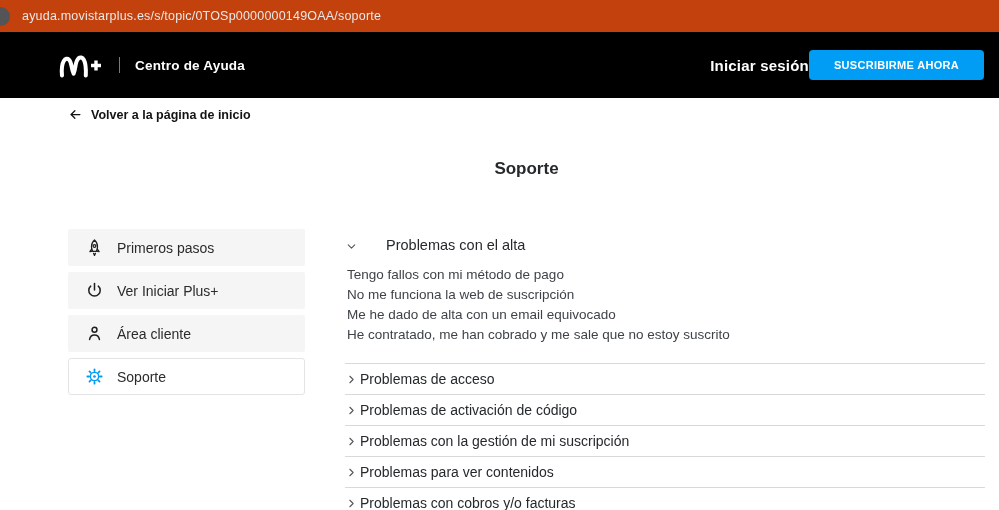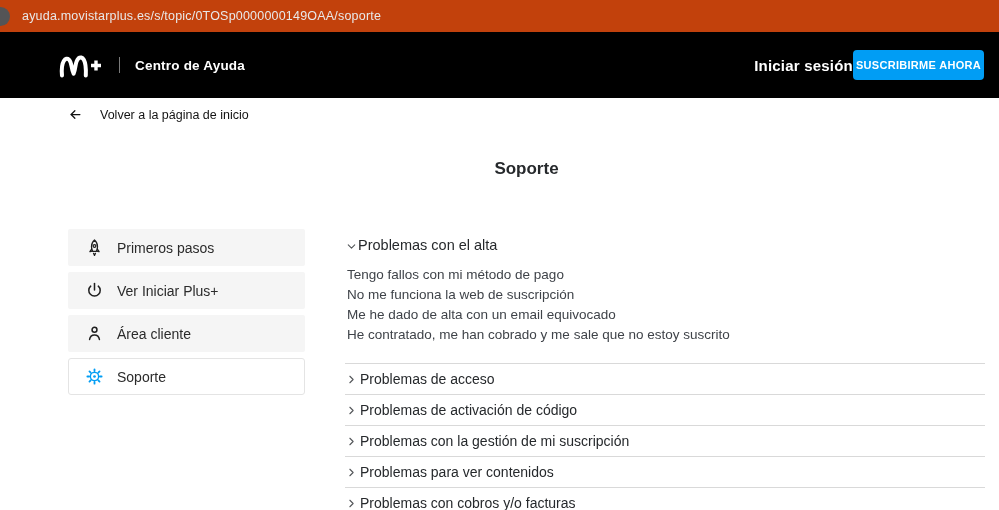--- a/index.html
+++ b/index.html
@@ -17,47 +17,47 @@
   .app-header { height:66px; background:#000; display:flex; align-items:center;
     padding:0 15px 0 58px; }
   .logo { display:flex; align-items:center; }
   .logo svg { display:block; }
   .brand-divider { width:1px; height:16px; background:#7a7a7a; margin:0 15px 0 17px; }
   .brand-title { color:#fff; font-weight:bold; font-size:13.5px; letter-spacing:.2px; }
   .header-spacer { flex:1; }
   .login-link { color:#fff; font-size:15px; font-weight:bold; 
     cursor:pointer; letter-spacing:.2px; }
   .subscribe-btn { background:#019df4; color:#fff; font-weight:bold; font-size:11px;
-    border:none; border-radius:4px; height:30px; padding:0 3px; cursor:pointer;
+    border:none; border-radius:4px; height:30px; padding:0 25px; cursor:pointer;
     letter-spacing:.3px; font-family:"Liberation Sans", sans-serif; }
 
   
   .content { padding:9px 14px 0 68px; }
-  .back-link { display:inline-flex; align-items:center; gap:17px; font-size:12.5px;
-    font-weight:normal; color:#131313; cursor:pointer; }
+  .back-link { display:inline-flex; align-items:center; gap:8px; font-size:12.5px;
+    font-weight:bold; color:#131313; cursor:pointer; }
   .back-link svg { display:block; }
   .page-title { text-align:center; font-size:17px; font-weight:bold; color:#26292c;
     margin-top:33px; }
 
   .main { display:flex; margin-top:50px; }
 
   
   .sidebar { width:237px; margin-right:40px; flex:none; }
   .side-item { height:37px; margin-bottom:6px; background:#f5f5f5; display:flex;
     align-items:center; padding:0 12px; border:1px solid transparent;
     border-radius:2px; cursor:pointer; }
   .side-item.active { background:#fff; border:1px solid #e4e4e4; border-radius:3px; }
   .side-icon { width:20px; height:20px; margin:0 13px 0 3px; display:flex;
     align-items:center; justify-content:center; }
   .side-icon svg { display:block; }
   .side-label { font-size:14px; color:#2b2b2b; }
 
   
   .topics { flex:1; min-width:0; }
-  .acc-expanded-header { display:flex; align-items:flex-end; gap:0;
+  .acc-expanded-header { display:flex; align-items:flex-end; gap:28px;
     margin:8px 0 12px; cursor:pointer; }
   .acc-expanded-header .chev svg, .acc-row .chev svg { display:block; }
   .acc-title { font-size:14.5px; color:#26292c; }
   .links-wrap { margin:0 0 18px 2px; }
   .topic-link { display:block; font-size:13.5px; color:#3f4349; line-height:20px;
     cursor:pointer; text-decoration:none; }
   .acc-rows { border-bottom:1px solid #d9d9d9; }
   .acc-row { display:flex; align-items:center; gap:2px; height:31px;
     border-top:1px solid #d9d9d9; cursor:pointer; }
   .acc-label { font-size:14px; color:#26292c; }

